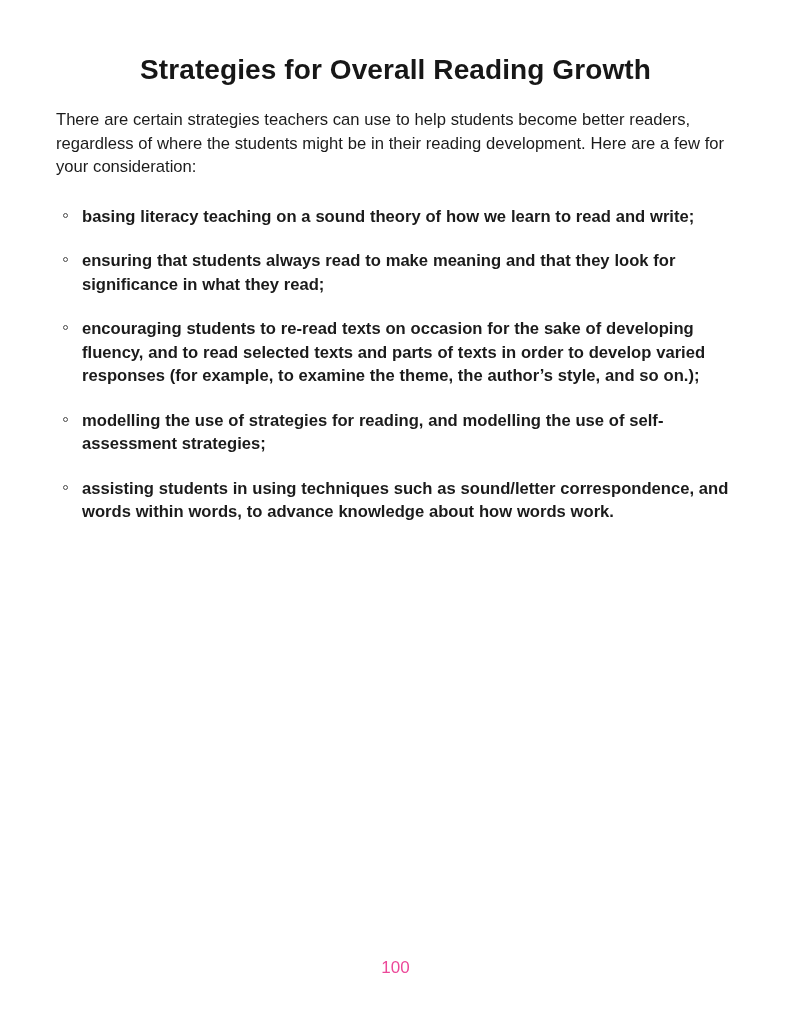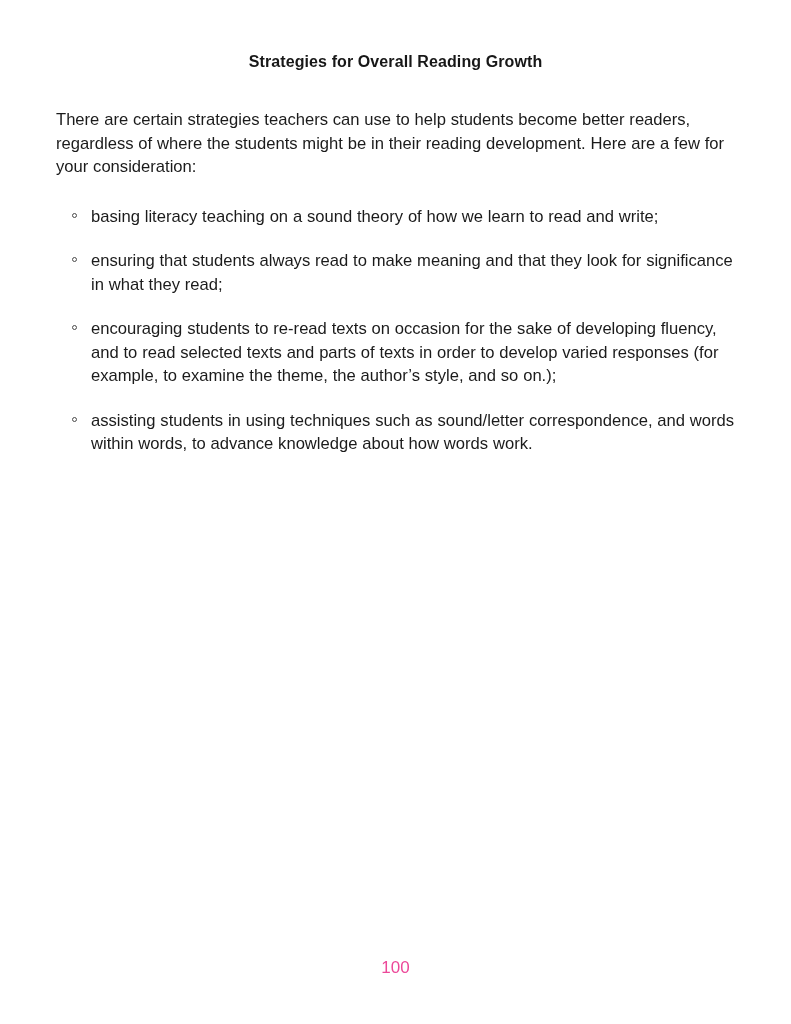--- a/index.html
+++ b/index.html
@@ -25,21 +25,21 @@
     box-sizing: border-box;
   }
 
   
   .page-title {
     position: absolute;
     top: 38px;
     left: 0;
     width: 791px;
     text-align: center;
-    font-size: 16px;
+    font-size: 28px;
     font-weight: bold;
     letter-spacing: 0.1px;
     color: #171717;
     line-height: 26px;
   }
 
   
   .content {
     position: absolute;
     top: 108px;
@@ -52,22 +52,23 @@
     line-height: 23.5px;
     color: #1b1b1b;
     margin: 0 0 26px 0;
     text-align: left;
     word-spacing: 0.2px;
   }
 
   
   .bullet-list {
     list-style: none;
-    margin: 13px;
+    margin: 4px;
     padding: 0;
+    font-weight: bold;
   }
 
   .bullet-item {
     position: relative;
     padding-left: 22px;
     margin-bottom: 21px;
     font-size: 16.6px;
     line-height: 23.5px;
     color: #1b1b1b;
     word-spacing: 0.2px;
@@ -128,20 +129,24 @@
       <li class="bullet-item">
         <span class="bullet-marker"></span>
         <span class="bullet-text">ensuring that students always read to make meaning and that they look for significance in what they read;</span>
       </li>
 
       <li class="bullet-item">
         <span class="bullet-marker"></span>
         <span class="bullet-text">encouraging students to re-read texts on occasion for the sake of developing fluency, and to read selected texts and parts of texts in order to develop varied responses (for example, to examine the theme, the author’s style, and so on.);</span>
       </li>
 
+      <li class="bullet-item">
+        <span class="bullet-marker"></span>
+        <span class="bullet-text">modelling the use of strategies for reading, and modelling the use of self-assessment strategies;</span>
+      </li>
 
       <li class="bullet-item">
         <span class="bullet-marker"></span>
         <span class="bullet-text">assisting students in using techniques such as sound/letter correspondence, and words within words, to advance knowledge about how words work.</span>
       </li>
 
     </ul>
   </div>
 
   <div class="page-number">100</div>

